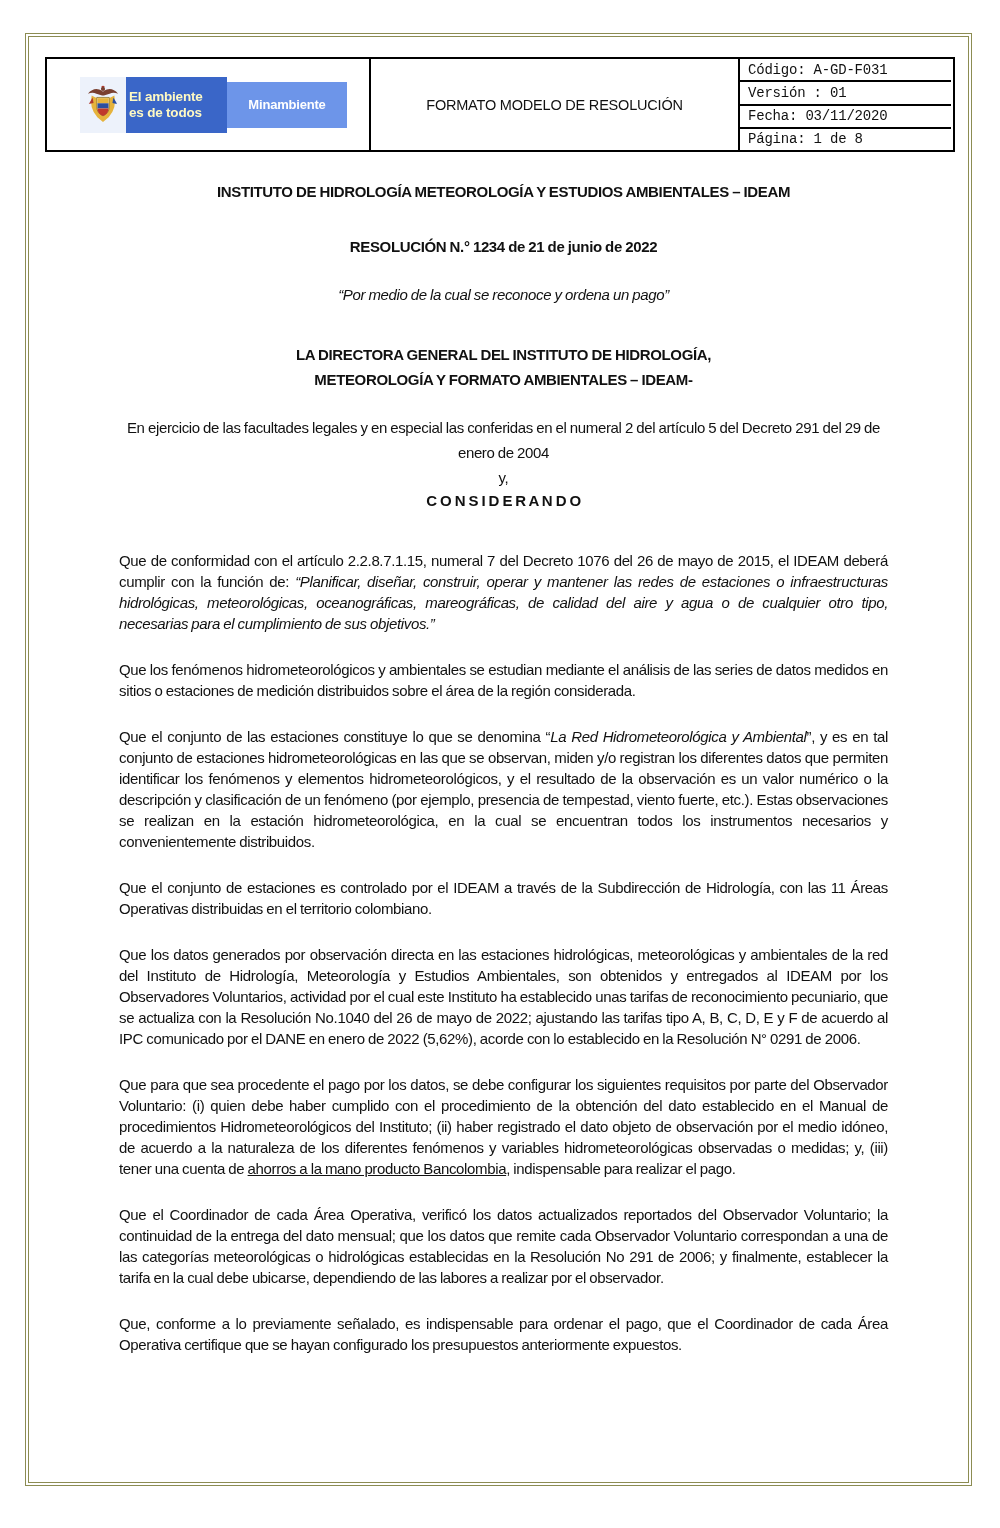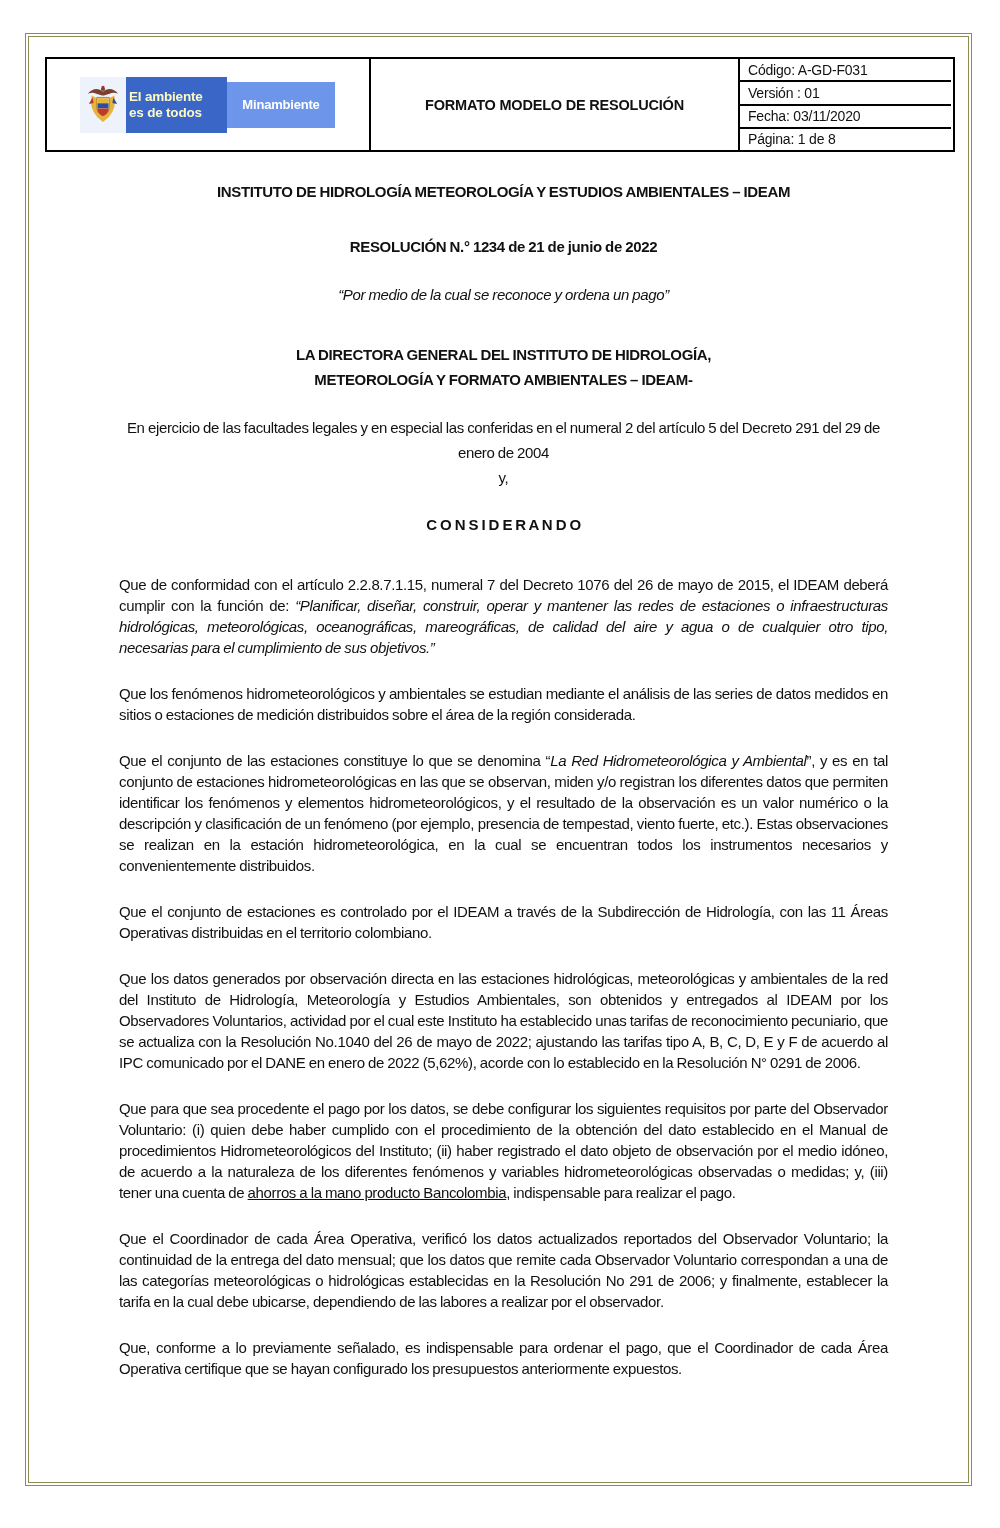--- a/index.html
+++ b/index.html
@@ -28,63 +28,63 @@
     position:absolute;left:16px;top:20px;
     width:910px;height:95px;
     display:flex;
     border:2px solid #000;
   }
   .cell{height:100%;}
   .logo-cell{width:324px;border-right:2px solid #000;display:flex;align-items:center;}
   .title-cell{
     width:369px;border-right:2px solid #000;
     display:flex;align-items:center;justify-content:center;
-    font-weight:bold;font-size:14.5px;letter-spacing:-0.2px;
+    font-weight:normal;font-size:14.5px;letter-spacing:-0.2px;
     text-align:center;
   }
-  .meta-cell{width:211px;display:flex;flex-direction:column;}
+  .meta-cell{width:211px;display:flex;flex-direction:column;font-family:Liberation Mono, monospace;}
   .meta-row{
     flex:1;display:flex;align-items:center;
     padding-left:8px;font-size:14px;letter-spacing:-0.2px;
     border-bottom:2px solid #000;
   }
   .meta-row:last-child{border-bottom:none;}
   
   .logo-strip{display:flex;align-items:center;margin-left:33px;height:56px;}
   .crest-box{
     width:46px;height:56px;background:var(--crest-bg);
     display:flex;align-items:center;justify-content:center;
   }
   .tagline-box{
     width:101px;height:56px;background:var(--dark-blue);
     color:#fef9c3;font-weight:bold;font-size:13.5px;line-height:15.5px;
     display:flex;flex-direction:column;justify-content:center;
     padding-left:3px;letter-spacing:-0.2px;
   }
   .ministry-box{
-    width:108px;height:46px;background:var(--light-blue);
+    width:120px;height:46px;background:var(--light-blue);
     color:#fff;font-weight:bold;font-size:13px;letter-spacing:-0.2px;
     display:flex;align-items:center;justify-content:center;
   }
   
   .content{
     position:absolute;left:4px;top:115px;width:939px;
     padding:0 84px 0 86px;
     font-size:15px;line-height:21px;
     letter-spacing:-0.35px;word-spacing:-0.5px;
   }
   .centered{text-align:center;}
   .bold{font-weight:bold;}
   .t-institute{margin-top:29px;}
   .t-resolution{margin-top:34px;}
   .t-subject{margin-top:27px;font-style:italic;}
   .t-authority{margin-top:37px;line-height:25px;}
   .t-powers{margin-top:23px;line-height:25px;}
   .t-conjunction{line-height:25px;}
-  .t-considerando{margin-top:24px;}
+  .t-considerando{}
   .paragraphs{margin-top:39px;}
   .paragraphs p{margin:0 0 25px 0;text-align:justify;}
   .italic{font-style:italic;}
   .underline{text-decoration:underline;}
 </style>
 </head>
 <body>
 
 <div class="page">
   <div class="frame">

